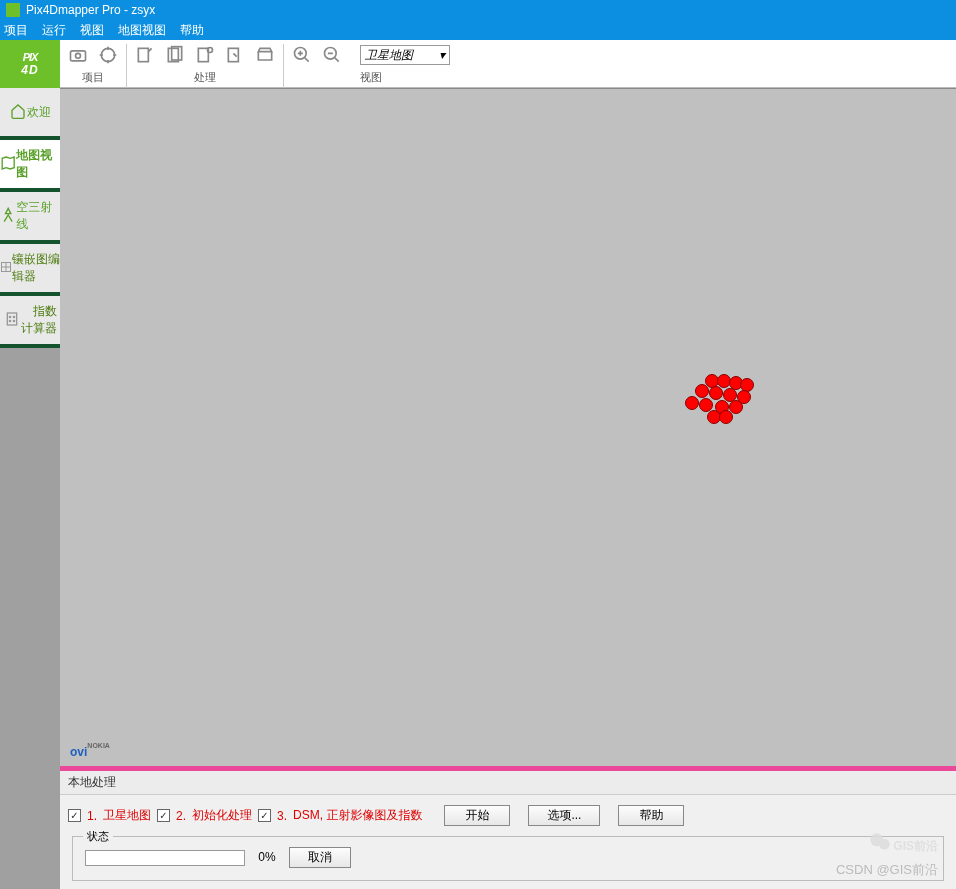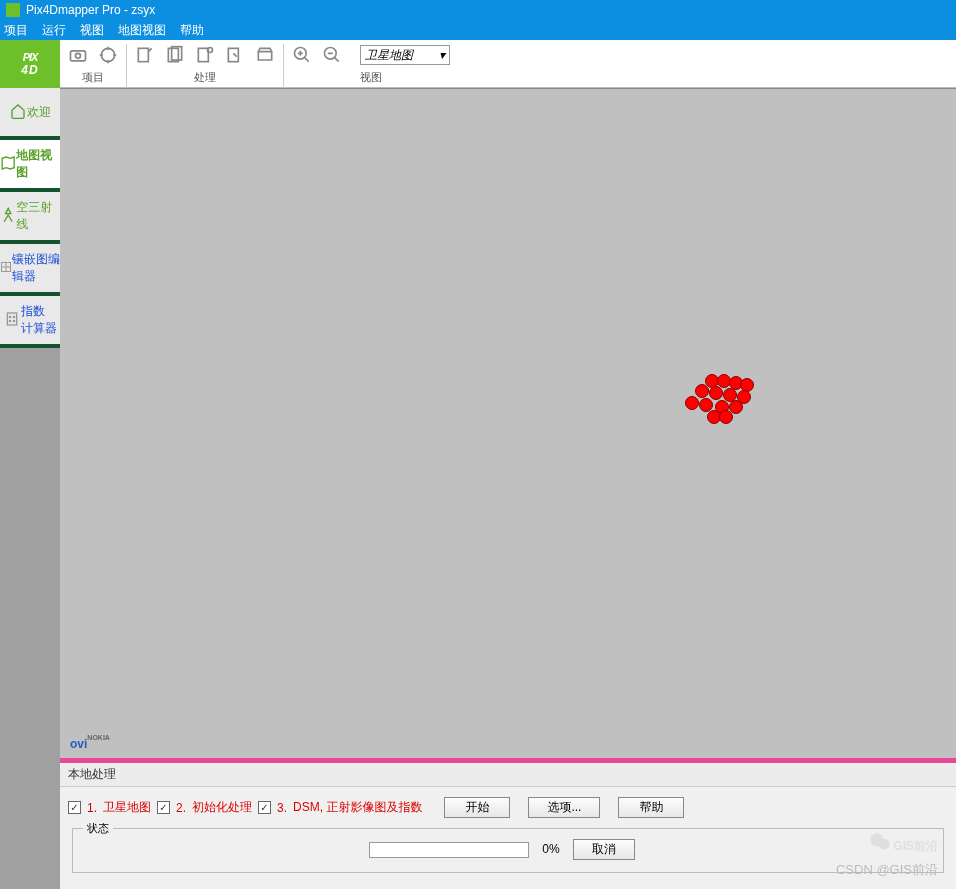--- a/index.html
+++ b/index.html
@@ -9,42 +9,42 @@
 .menubar { height: 20px; background: #0c8fe0; color: #fff; display: flex; align-items: center; padding-left: 4px; gap: 14px; }
 .menubar span { cursor: default; }
 .content { display: flex; height: 849px; }
 .leftbar { width: 60px; background: #a0a0a0; display: flex; flex-direction: column; }
 .logo { width: 60px; height: 48px; background: #6ec02a; color: #fff; display: flex; flex-direction: column; align-items: center; justify-content: center; font-style: italic; font-weight: bold; }
 .logo-top { font-size: 11px; letter-spacing: -1px; }
 .logo-bot { font-size: 12px; letter-spacing: 1px; }
 .navitem { height: 52px; background: #e9e9e9; border-bottom: 4px solid #14532d; display: flex; flex-direction: row; align-items: center; justify-content: center; color: #555; cursor: default; }
 .navitem.active { background: #fff; font-weight: bold; }
 .navitem.green { color: #5aa02a; }
-.navitem.disabled { color: #1d4ed8; }
+.navitem.disabled { color: #4d7c0f; }
 .navitem .ic { width: 18px; height: 16px; margin-bottom: 2px; }
 .main { flex: 1; display: flex; flex-direction: column; background: #c0c0c0; }
 .toolbar { height: 48px; background: #fff; border-bottom: 1px solid #bbb; display: flex; align-items: flex-start; padding-top: 4px; }
 .tgroup { display: flex; flex-direction: column; align-items: center; border-right: 1px solid #ccc; height: 44px; padding: 0 8px; }
 .tgroup .icons { display: flex; gap: 10px; height: 22px; align-items: center; font-style: italic; }
 .tgroup .lbl { font-size: 11px; color: #555; margin-top: 4px; }
 .ticon { width: 20px; height: 20px; color: #888; display: flex; align-items: center; justify-content: center; }
 .dropdown { border: 1px solid #999; height: 20px; width: 90px; display: flex; align-items: center; justify-content: space-between; padding: 0 4px; background: #fff; margin-left: 8px; }
 .canvas { flex: 1; position: relative; background: #c0c0c0; border-top: 1px solid #888; }
 .dots { position: absolute; left: 625px; top: 285px; width: 70px; height: 55px; }
 .dot { position: absolute; width: 14px; height: 14px; border-radius: 50%; background: #f00; border: 1px solid #800; }
 .ovi { position: absolute; bottom: 6px; left: 10px; color: #2060c0; font-weight: bold; font-size: 16px; }
 .ovi .nk { font-size: 7px; color: #666; vertical-align: top; }
 .bottom { background: #f0f0f0; border-top: 5px solid #ec4899; }
 .panel-title { background: #ececec; border-bottom: 1px solid #ccc; padding: 3px 8px; color: #333; }
 .proc-row { display: flex; align-items: center; padding: 10px 8px 6px 8px; gap: 6px; }
 .chk { width: 13px; height: 13px; border: 1px solid #666; display: inline-flex; align-items: center; justify-content: center; font-size: 10px; color: #333; background: #fff; }
 .red { color: #d00; }
 .btn { border: 1px solid #888; background: linear-gradient(#fdfdfd,#e7e7e7); height: 21px; padding: 0 18px; display: inline-flex; align-items: center; justify-content: center; cursor: default; }
 .btn.w { min-width: 66px; }
-.status-box { margin: 4px 12px 16px 12px; border: 1px solid #bbb; padding: 10px 24px 12px 12px; position: relative; text-align: center; }
+.status-box { margin: 4px 12px 8px 12px; border: 1px solid #bbb; padding: 10px 24px 12px 12px; position: relative; }
 .status-box .legend { position: absolute; top: -8px; left: 10px; background: #f0f0f0; padding: 0 4px; font-size: 11px; }
 .progress { width: 160px; height: 16px; border: 1px solid #999; background: #fff; display: inline-block; vertical-align: middle; }
 .watermark { position: absolute; right: 18px; bottom: 34px; color: #ddd; font-size: 20px; font-weight: bold; display: flex; align-items: flex-end; opacity: .85; }
 .watermark svg { width: 26px; height: 26px; }
 .credit { position: absolute; right: 18px; bottom: 10px; color: #bbb; font-size: 13px; }
 </style>
 </head>
 <body>
 
 <div class="titlebar">
@@ -92,21 +92,21 @@
       <span>镶嵌图编辑器</span>
     </div>
     <div class="navitem disabled">
       <svg class="ic" viewBox="0 0 24 24" fill="none" stroke="#999" stroke-width="2">
           <rect x="5" y="3" width="14" height="18"></rect>
           <circle cx="9" cy="9" r="1"></circle>
           <circle cx="15" cy="9" r="1"></circle>
           <circle cx="9" cy="15" r="1"></circle>
           <circle cx="15" cy="15" r="1"></circle>
         </svg>
-      <span style="white-space:pre-line;text-align:left">指数
+      <span style="white-space:pre-line;text-align:right">指数
 计算器</span>
     </div>
   </div>
 
   <div class="main">
     <div class="toolbar">
       <div class="tgroup">
         <div class="icons">
           <div class="ticon">
               <svg viewBox="0 0 24 24" fill="none" stroke="currentColor" stroke-width="2">

